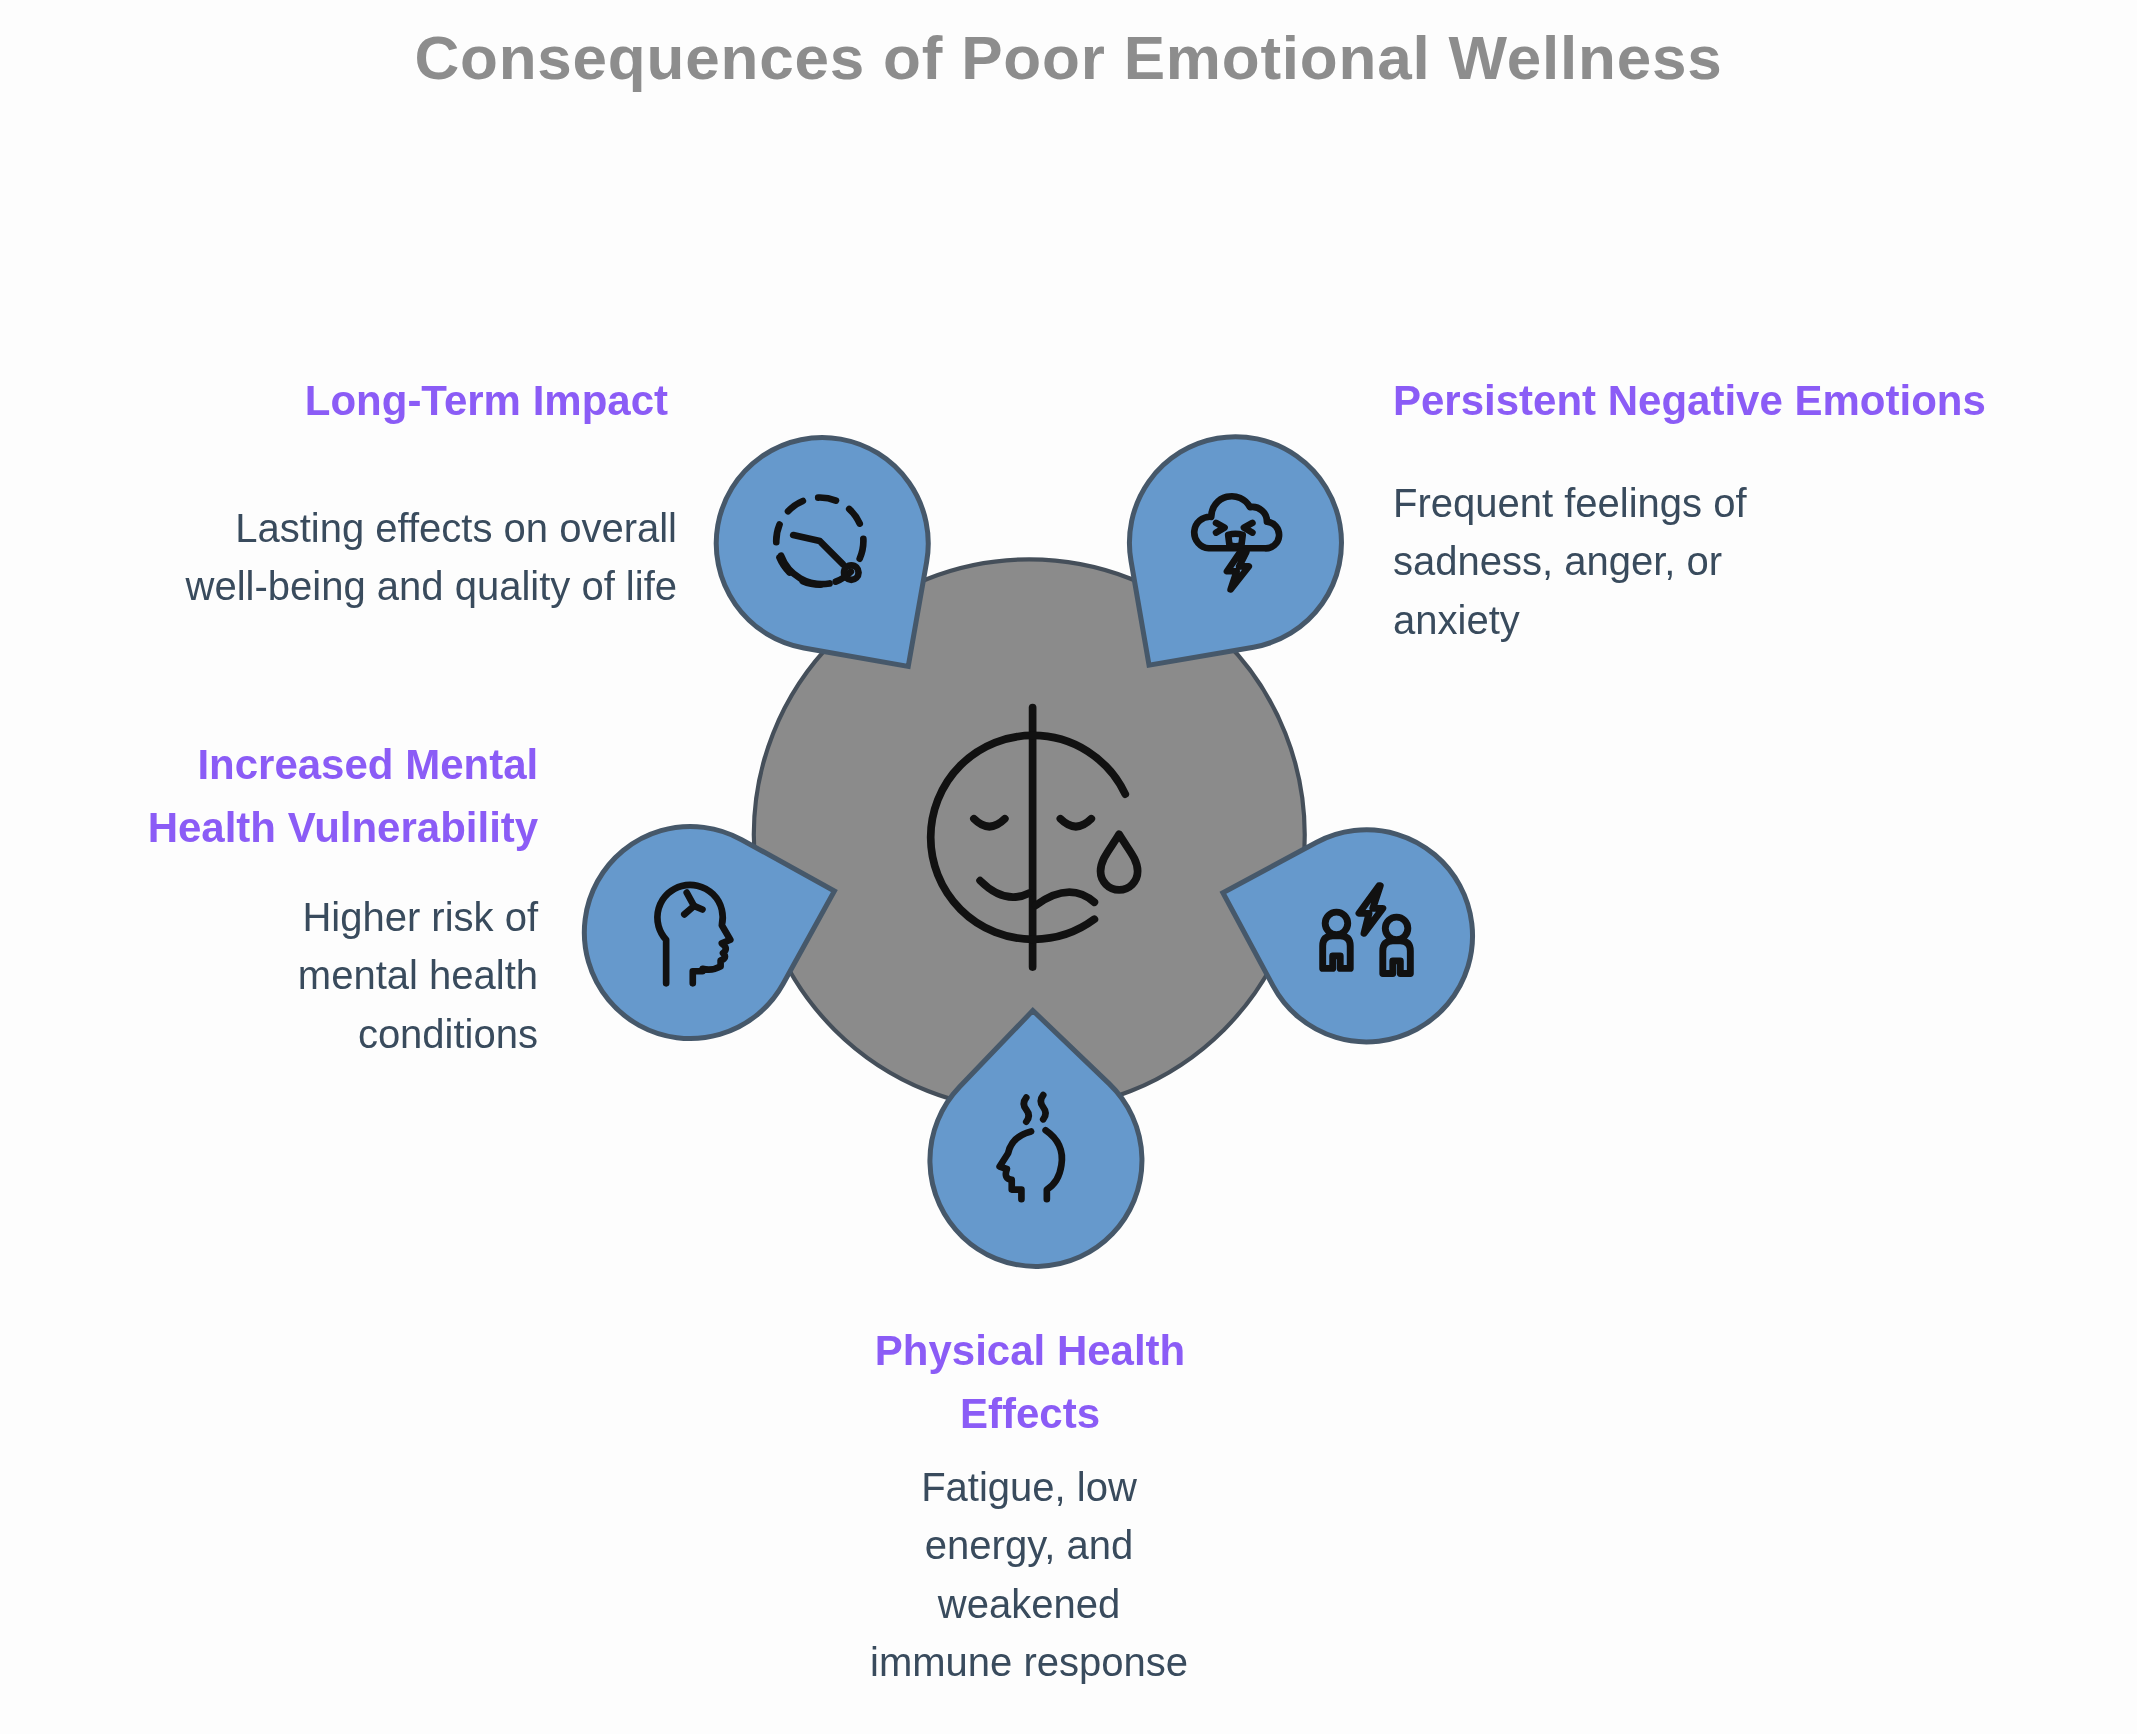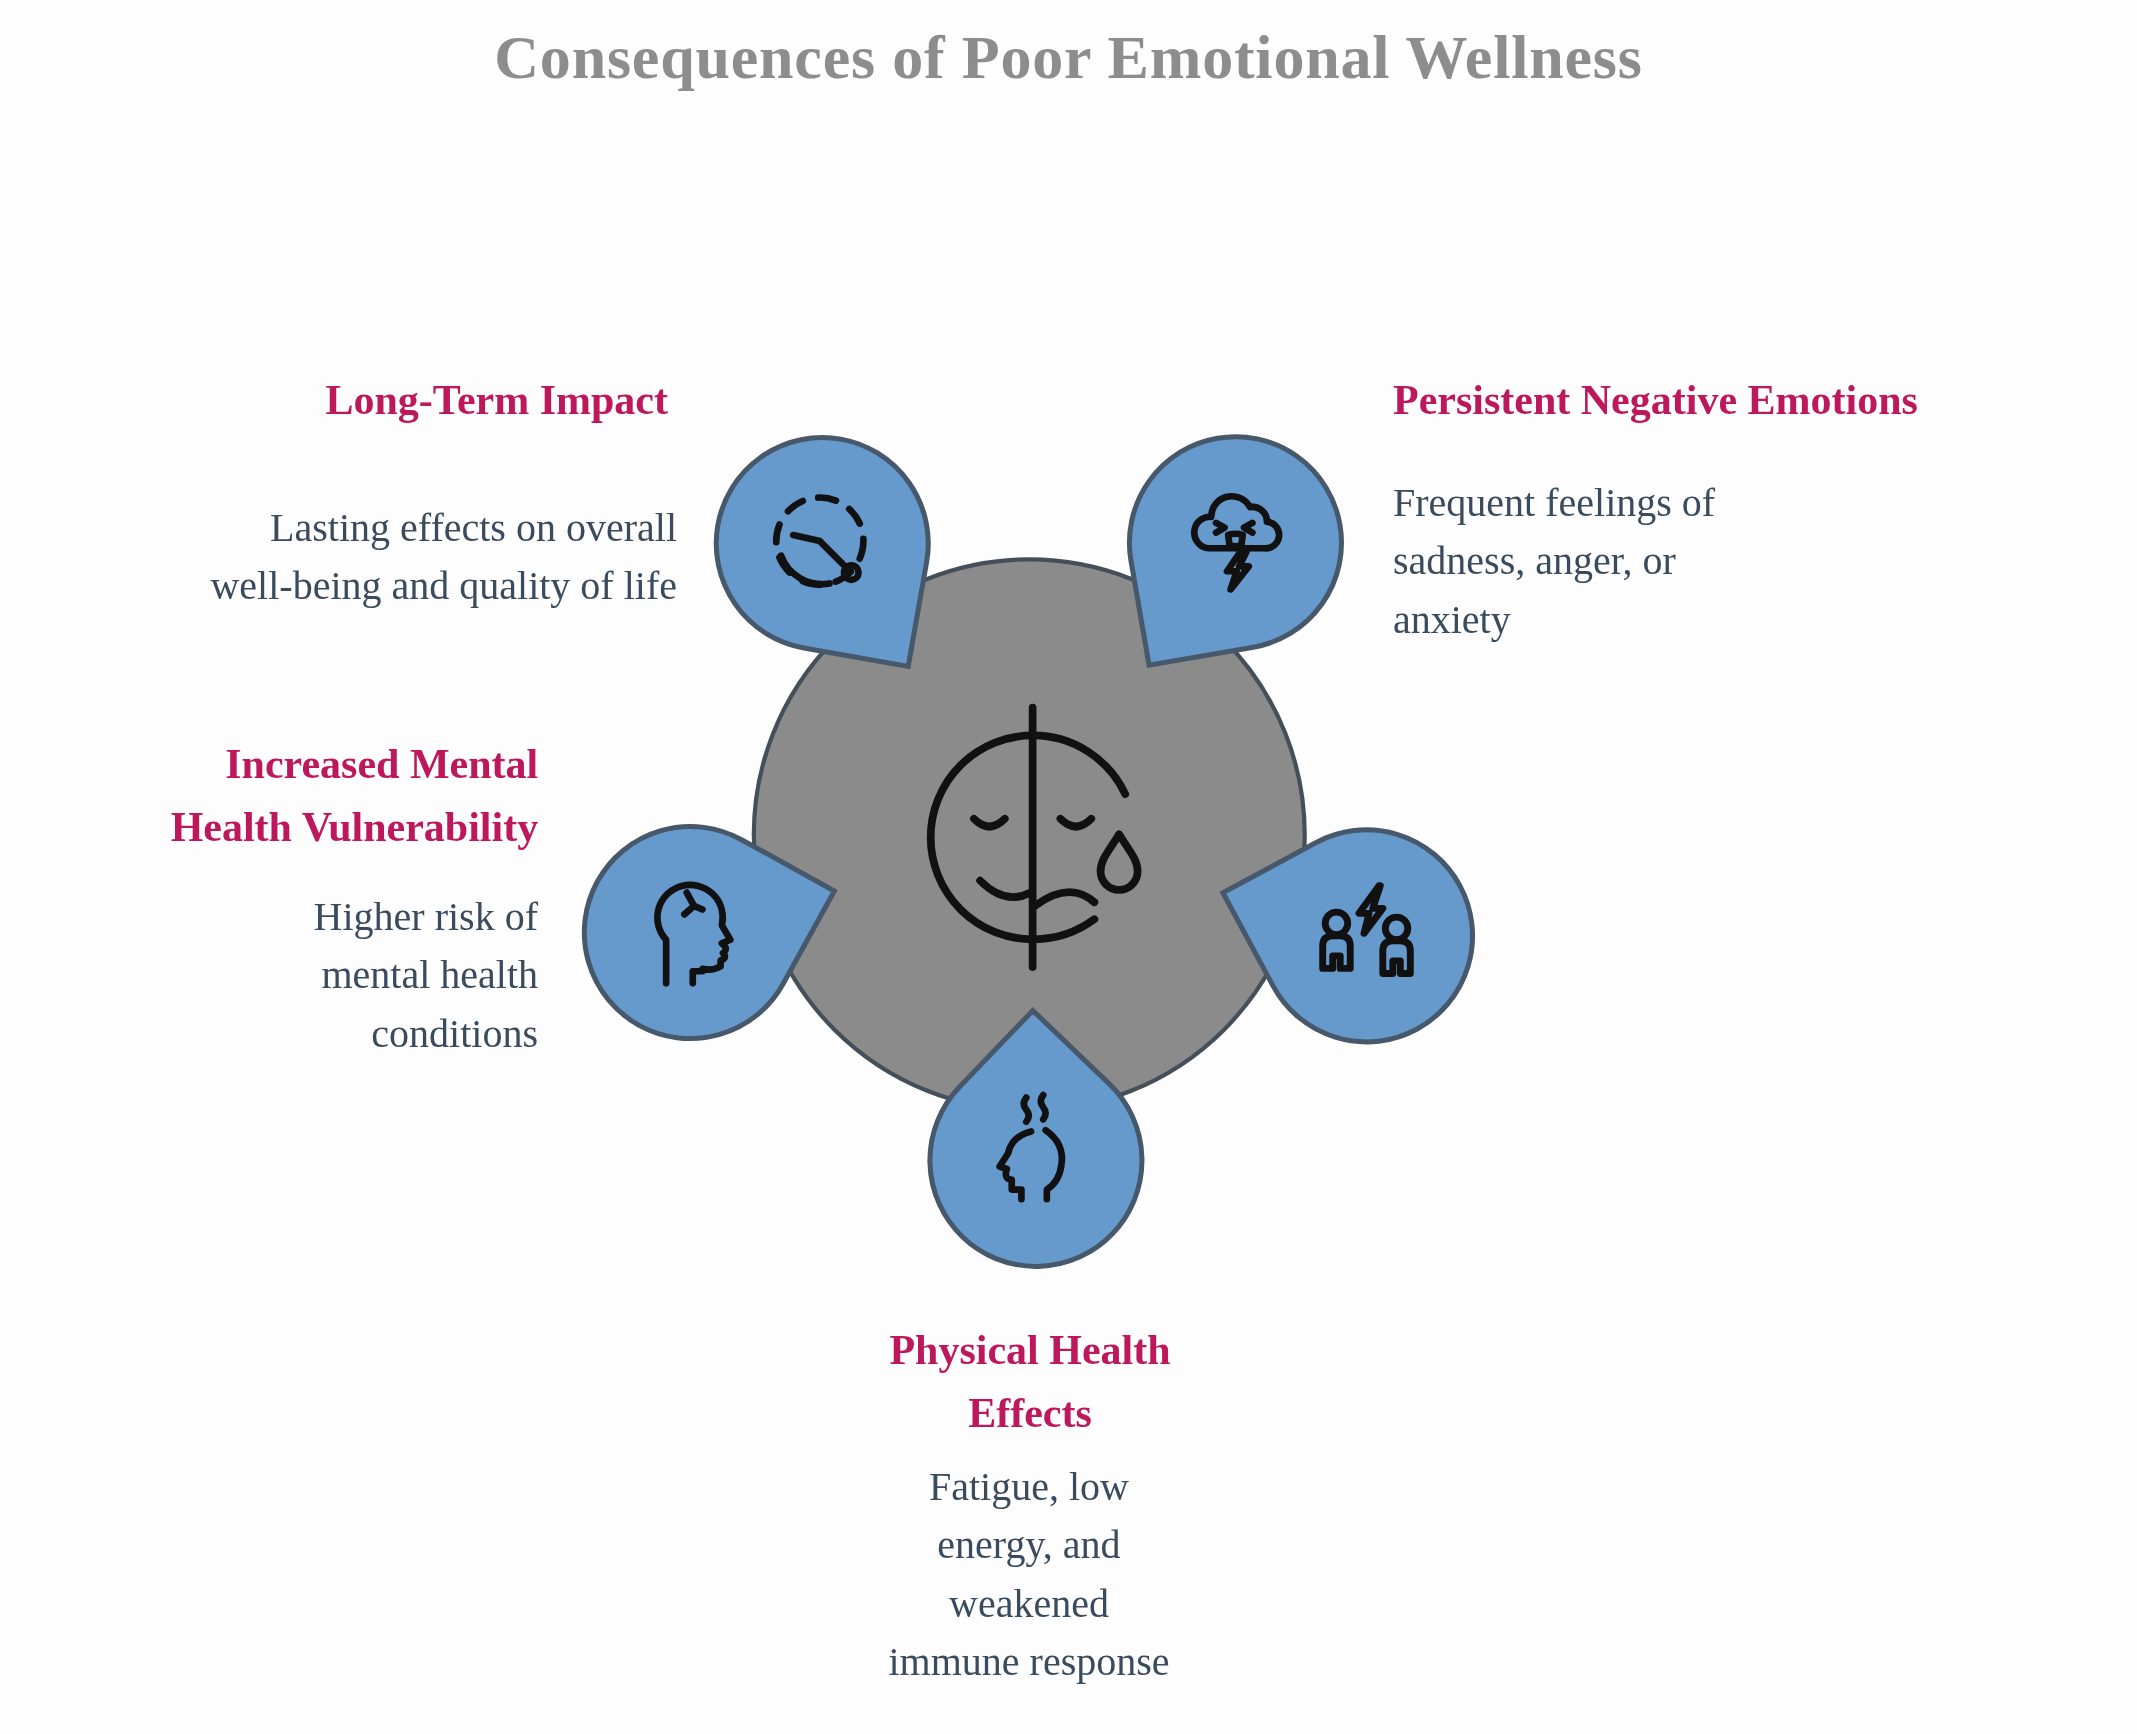--- a/index.html
+++ b/index.html
@@ -1,20 +1,20 @@
 <!DOCTYPE html>
 <html style="font-size:13.4px"><head>
 <meta charset="utf-8">
 <style>
   html,body{margin:0;padding:0;background:#ffffff;}
   #canvas{position:relative;width:2137px;height:1734px;background:#fdfdfd;overflow:hidden;
-          font-family:Liberation Serif, serif;}
+          font-family:Liberation Sans, sans-serif;}
   .title{position:absolute;left:0;top:22px;width:2137px;text-align:center;
          font-size:62px;font-weight:700;color:#8d8d8d;letter-spacing:0.8px;}
-  .h{position:absolute;font-size:42px;font-weight:700;color:#be185d;line-height:1.5;white-space:pre-line;}
+  .h{position:absolute;font-size:42px;font-weight:700;color:#8b5cf6;line-height:1.5;white-space:pre-line;}
   .b{position:absolute;font-size:40px;font-weight:400;color:#394b5d;line-height:1.46;white-space:pre-line;}
   .ta-r{text-align:right}.ta-l{text-align:left}.ta-c{text-align:center}
   
   .tl-h{left:167px;top:369px;width:501px;}
   .tl-b{left:42px;top:499px;width:635px;}
   .tr-h{left:1393px;top:369px;width:693px;}
   .tr-b{left:1393px;top:474px;width:518px;}
   .l-h{left:4.2px;top:733px;width:534px;}
   .l-b{left:121px;top:888px;width:417px;}
   .r-h{left:1530px;top:812px;width:551px;}

